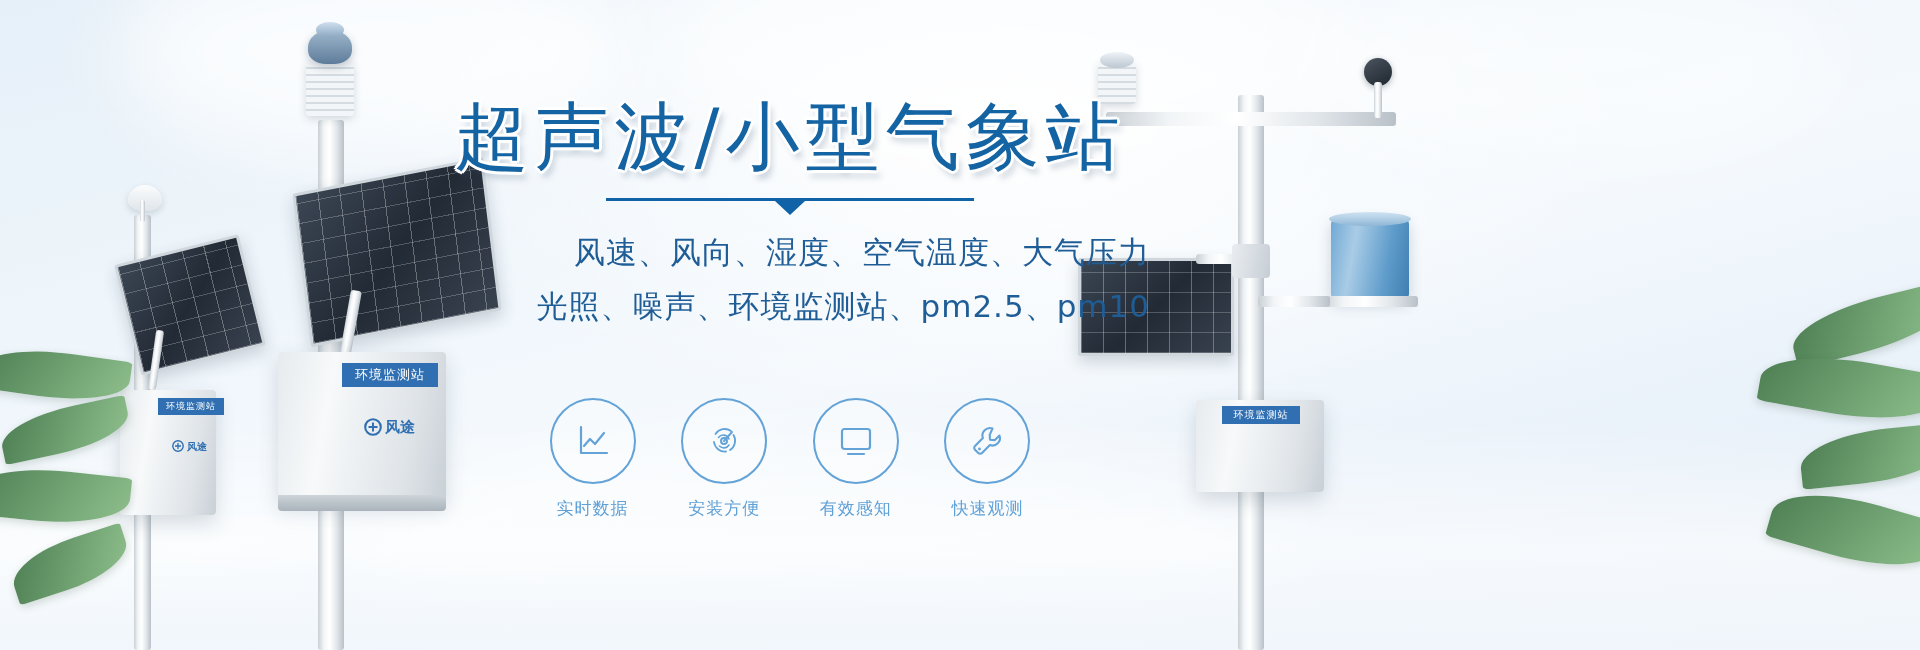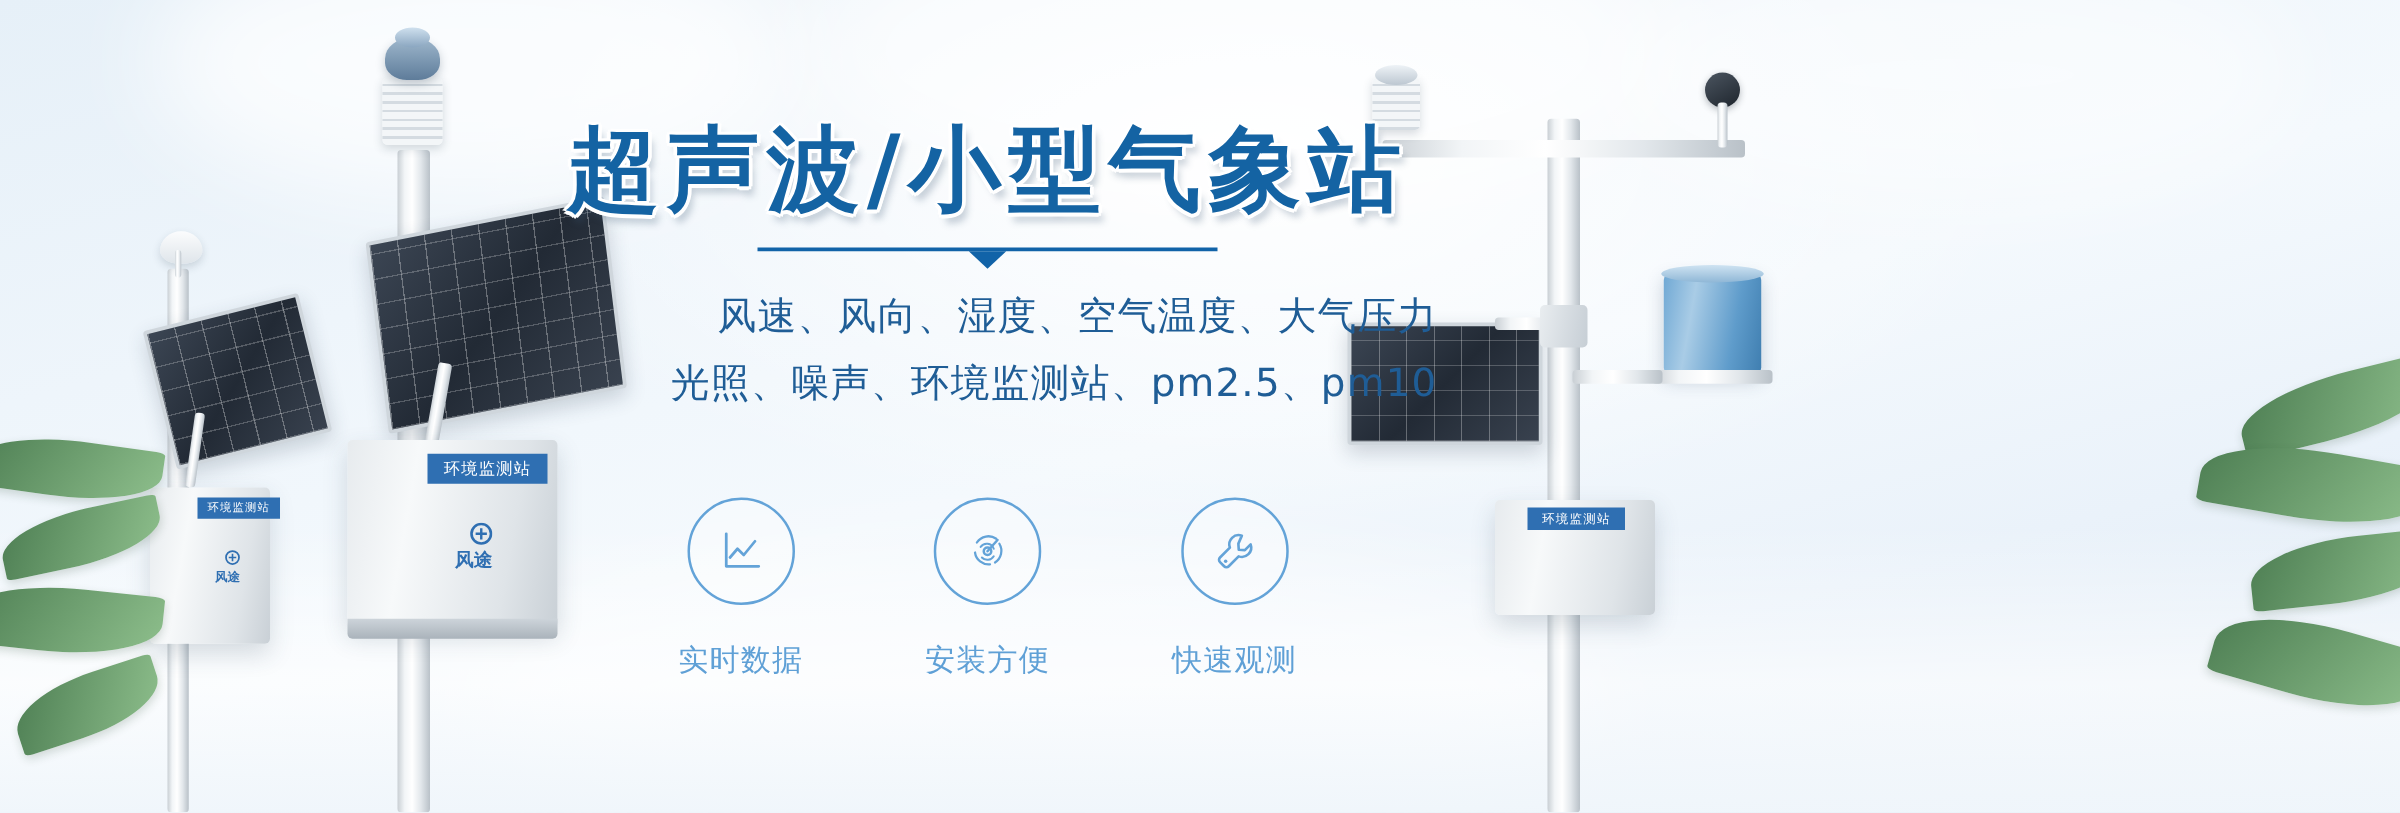--- a/index.html
+++ b/index.html
@@ -29,37 +29,37 @@
      background-image:
        repeating-linear-gradient(90deg,rgba(255,255,255,.30) 0 1px,rgba(255,255,255,0) 1px 22px),
        repeating-linear-gradient(0deg,rgba(255,255,255,.22) 0 1px,rgba(255,255,255,0) 1px 20px),
        linear-gradient(135deg,#3c4654 0%,#222a35 50%,#39424f 100%);
      box-shadow:0 6px 16px rgba(40,60,80,.20);}
   .cabinet{position:absolute;background:linear-gradient(100deg,#e7ebee 0%,#f7f9fa 30%,#dfe4e8 75%,#c9d0d6 100%);
      border-radius:4px;box-shadow:0 8px 20px rgba(50,70,90,.18);}
   .sign{position:absolute;background:#2f6fb2;color:#fff;border-radius:0;
      display:flex;align-items:center;justify-content:center;letter-spacing:1px;
      font-family:"DejaVu Sans","Liberation Sans",sans-serif;text-align:right;}
-  .brand{position:absolute;color:#2f6fb2;display:flex;align-items:flex-end;gap:3px;
-     font-family:"DejaVu Sans","Liberation Sans",sans-serif;font-weight:bold;flex-direction:column;}
+  .brand{position:absolute;color:#2f6fb2;display:flex;align-items:flex-start;gap:3px;
+     font-family:"DejaVu Sans","Liberation Sans",sans-serif;font-weight:bold;}
   .shield{position:absolute;border-radius:50% 50% 45% 45%/60% 60% 40% 40%;
      background:linear-gradient(180deg,#fbfcfd 0%,#dfe5ea 100%);box-shadow:0 3px 7px rgba(40,60,80,.18);}
   .stack{position:absolute;background:
       repeating-linear-gradient(180deg,#f3f6f8 0 5px,#d4dbe1 5px 7px);
       border-radius:4px;box-shadow:0 3px 8px rgba(40,60,80,.18);}
 
   
   .leaf{position:absolute;background:linear-gradient(120deg,#4c7d52,#8fc08d);border-radius:60% 5% 60% 5%;
      box-shadow:0 3px 8px rgba(30,60,35,.18);}
 
   
   .textblock{position:absolute;left:430px;top:95px;width:720px;text-align:center;}
   .title{
     font-family:"DejaVu Sans","Liberation Sans",sans-serif;
-    font-weight:bold;font-size:74px;line-height:1.12;letter-spacing:6px;
+    font-weight:normal;font-size:74px;line-height:1.12;letter-spacing:6px;
     color:#1463a3;white-space:nowrap;
     text-shadow:
       -2px -2px 0 #ffffff, 2px -2px 0 #ffffff, -2px 2px 0 #ffffff, 2px 2px 0 #ffffff,
       0 -3px 0 #ffffff, 0 3px 0 #ffffff, -3px 0 0 #ffffff, 3px 0 0 #ffffff,
       4px 7px 6px rgba(60,90,120,.28);
   }
   .divider-wrap{position:relative;width:368px;margin:20px auto 0 auto;height:18px;}
   .divider{position:absolute;left:0;top:0;width:368px;height:3px;background:#1163a8;}
   .tri{position:absolute;left:50%;top:3px;transform:translateX(-50%);
     width:0;height:0;border-left:15px solid transparent;border-right:15px solid transparent;
@@ -68,22 +68,22 @@
     font-family:"DejaVu Sans","Liberation Sans",sans-serif;
     font-size:31px;color:#1f5d96;letter-spacing:1px;white-space:nowrap;margin-top:16px;font-weight:500;text-align:right;
   }
   .subline.second{margin-top:12px;}
 
   
   .features{position:absolute;left:540px;top:398px;width:500px;display:flex;justify-content:space-between;}
   .feature{width:105px;text-align:center;}
   .fcircle{width:82px;height:82px;border-radius:50%;border:2px solid #63a3d8;
      margin:0 auto;display:flex;align-items:center;justify-content:center;background:rgba(255,255,255,.25);}
-  .flabel{margin-top:28px;font-family:"DejaVu Sans","Liberation Sans",sans-serif;
-     font-size:24px;color:#5fa0d6;letter-spacing:1px;white-space:nowrap;text-align:center;}
+  .flabel{margin-top:13px;font-family:"DejaVu Sans","Liberation Sans",sans-serif;
+     font-size:17px;color:#5fa0d6;letter-spacing:1px;white-space:nowrap;text-align:center;}
 </style>
 </head>
 <body>
 
 <div class="banner">
 
   <div class="cloud c1"></div>
   <div class="cloud c2"></div>
   <div class="cloud c3"></div>
   <div class="cloud c4"></div>
@@ -199,20 +199,29 @@
           <path d="M11.5 13 A11 11 0 0 1 27 10" fill="none" stroke="#63a3d8" stroke-width="1.8" stroke-linecap="round"></path>
           <path d="M29.5 14 A11 11 0 0 1 26 29" fill="none" stroke="#63a3d8" stroke-width="1.8" stroke-linecap="round"></path>
           <path d="M22 30.5 A11 11 0 0 1 10 21" fill="none" stroke="#63a3d8" stroke-width="1.8" stroke-linecap="round"></path>
           <path d="M14.5 16.5 A6 6 0 0 1 25 18" fill="none" stroke="#63a3d8" stroke-width="1.6" stroke-linecap="round"></path>
           <path d="M25 24 A6 6 0 0 1 15.5 25" fill="none" stroke="#63a3d8" stroke-width="1.6" stroke-linecap="round"></path>
         </svg>
       </div>
       <div class="flabel">安装方便</div>
     </div>
 
+    <div class="feature">
+      <div class="fcircle">
+        <svg width="42" height="42" viewBox="0 0 42 42">
+          <rect x="7" y="9" width="28" height="20" rx="2.5" fill="none" stroke="#63a3d8" stroke-width="2.2"></rect>
+          <path d="M13 34 H29" stroke="#63a3d8" stroke-width="2.2" stroke-linecap="round"></path>
+        </svg>
+      </div>
+      <div class="flabel">有效感知</div>
+    </div>
 
     <div class="feature">
       <div class="fcircle">
         <svg width="42" height="42" viewBox="0 0 42 42">
           <path d="M26.5 8.5 a7.5 7.5 0 0 0 -9.6 9.6 L9 26 a2.6 2.6 0 0 0 0 3.7 l3.3 3.3 a2.6 2.6 0 0 0 3.7 0 l7.9 -7.9 a7.5 7.5 0 0 0 9.6 -9.6 l-4.6 4.6 -4.9 -0.3 -0.3 -4.9 z" fill="none" stroke="#63a3d8" stroke-width="2.1" stroke-linejoin="round"></path>
           <circle cx="13.5" cy="29" r="1.4" fill="#63a3d8"></circle>
         </svg>
       </div>
       <div class="flabel">快速观测</div>
     </div>

